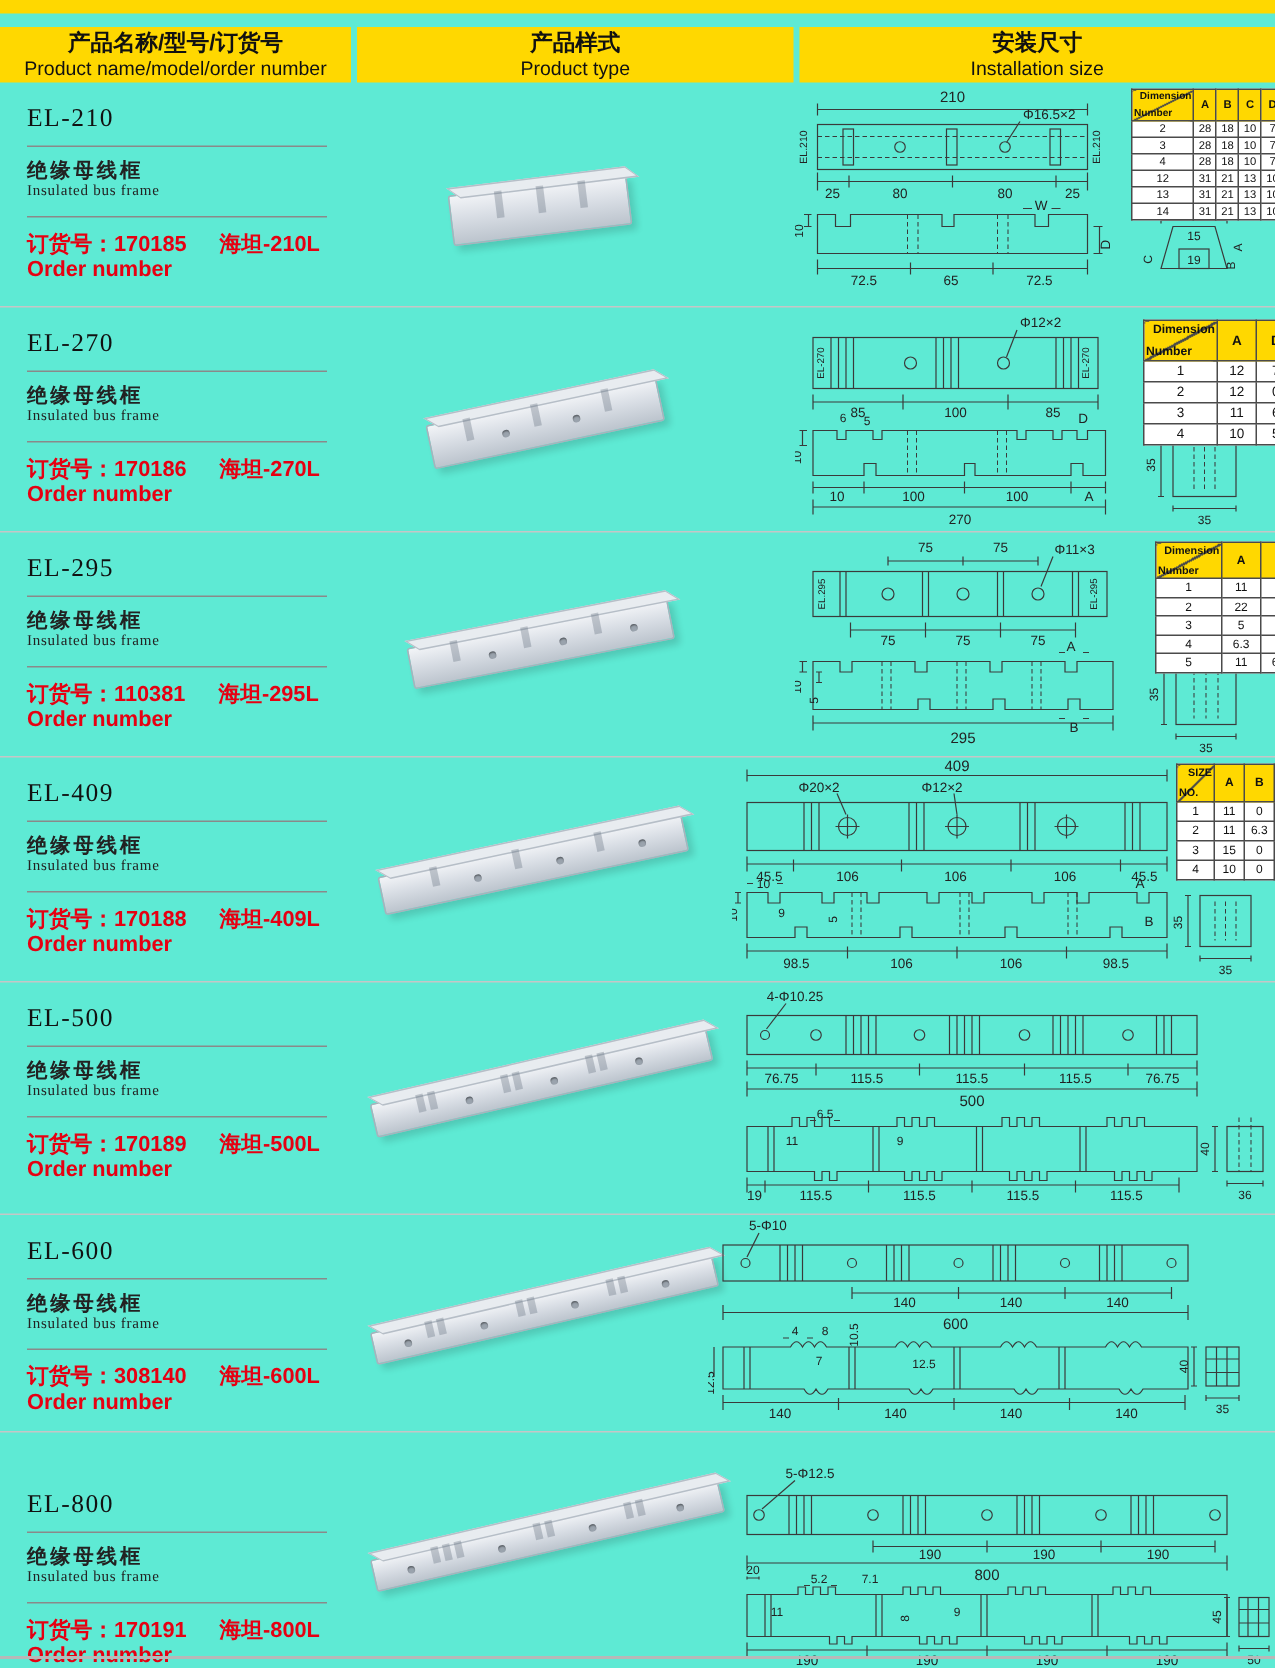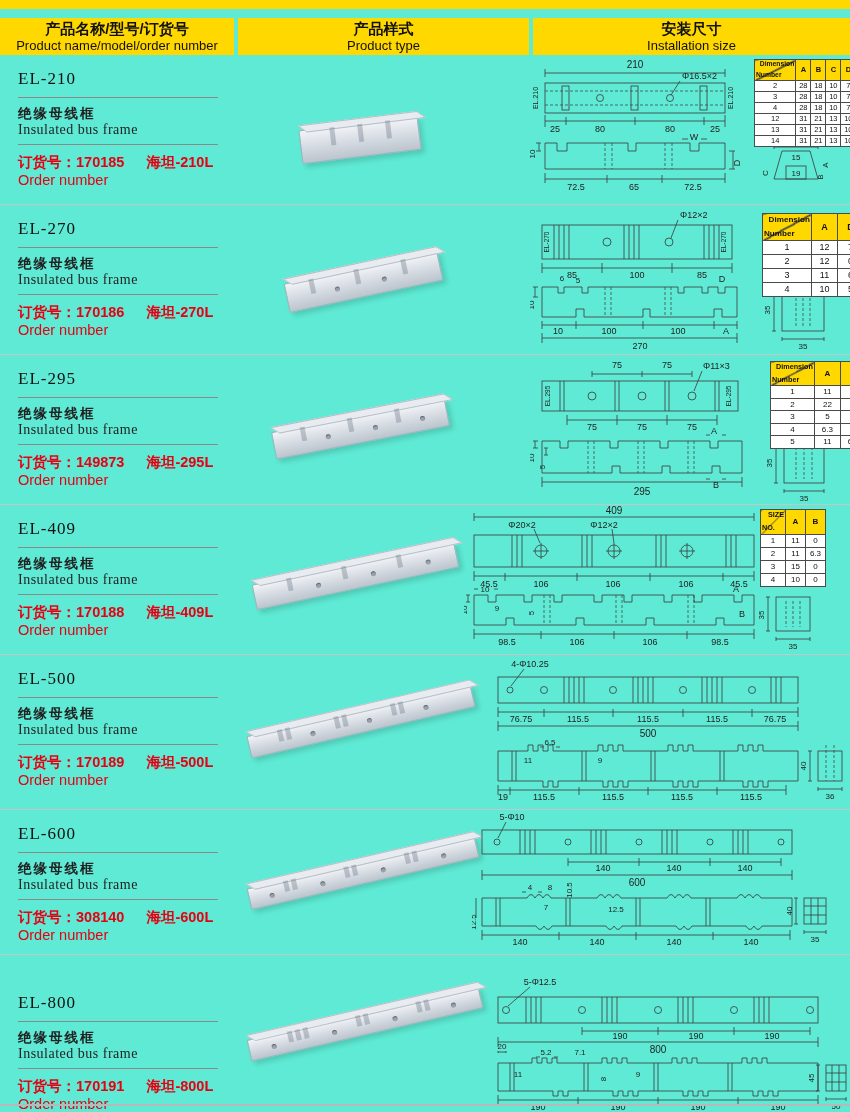--- a/index.html
+++ b/index.html
@@ -13,26 +13,26 @@
   .hen{font-size:13px;line-height:15px;color:#111;}
   
   .r{position:absolute;left:0;width:850px;border-bottom:1px solid #c6c6c6;}
   .lastline{position:absolute;left:0;top:1104px;width:850px;height:2px;background:#b8b8b8;}
   
   .info{position:absolute;left:18px;top:0;width:216px;}
   .model{font-family:"Liberation Serif",serif;font-size:17px;letter-spacing:1px;color:#111;
          position:absolute;top:14px;left:0;text-align:center;}
   .hr1{position:absolute;top:42px;left:0;width:200px;height:1px;background:#8a8a8a;}
   .cn{position:absolute;top:50px;left:0;font-weight:bold;font-size:13.5px;letter-spacing:2px;color:#222;}
-  .en{position:absolute;top:67px;left:0;font-family:"Liberation Serif",serif;font-size:14px;
+  .en{position:absolute;top:67px;left:0;font-family:"Liberation Serif",serif;font-size:10px;
       letter-spacing:.5px;color:#222;}
   .hr2{position:absolute;top:89px;left:0;width:200px;height:1px;background:#8a8a8a;}
   .order{position:absolute;top:98px;left:0;font-size:14.5px;font-weight:bold;color:#E60012;white-space:nowrap;}
   .order .ht{margin-left:22px;}
-  .orderen{position:absolute;top:117px;left:0;font-size:14.5px;color:#E60012;}
+  .orderen{position:absolute;top:117px;left:0;font-size:14.5px;color:#E60012;font-weight:bold;}
   
   .photo{position:absolute;}
   .bar{position:relative;background:linear-gradient(180deg,#f2f4f7 0%,#d9dee5 45%,#bcc4cd 100%);
        border:1px solid #a9b1bb;border-radius:2px;box-shadow:3px 4px 5px rgba(0,0,0,.14);}
   .bar::before{content:"";position:absolute;left:3px;right:-5px;top:-6px;height:6px;background:#e8ecf0;
        border:1px solid #b6bec7;transform:skewX(48deg);}
   .notch{position:absolute;top:0;height:55%;width:5px;background:rgba(95,106,120,.33);}
   .hole{position:absolute;top:45%;width:5px;height:5px;border-radius:50%;background:#9aa3ad;box-shadow:inset 0 1px 1px rgba(0,0,0,.4);}
   
   .diagram{position:absolute;top:0;}
@@ -303,21 +303,21 @@
     </div>
   </div>
 
   <div class="r" style="top:355px;height:149px;">
     <div class="info">
       <div class="model">EL-295</div>
       <div class="hr1"></div>
       <div class="cn">绝缘母线框</div>
       <div class="en">Insulated bus frame</div>
       <div class="hr2"></div>
-      <div class="order"><span>订货号：</span><span>149873</span><span class="ht">海坦-295L</span></div>
+      <div class="order"><span>订货号：</span><span>110381</span><span class="ht">海坦-295L</span></div>
       <div class="orderen">Order number</div>
     </div>
     <div class="photo" style="left:272px;top:60px;">
       <div class="bar" style="width:175px;height:26px;transform:rotate(-11deg);">
         <div class="notch" style="left:28px;"></div>
           <div class="notch" style="left:76px;"></div>
           <div class="notch" style="left:124px;"></div>
         <div class="hole" style="left:52px;"></div>
           <div class="hole" style="left:100px;"></div>
           <div class="hole" style="left:148px;"></div>
@@ -428,21 +428,21 @@
     <div class="photo" style="left:252px;top:58px;">
       <div class="bar" style="width:205px;height:24px;transform:rotate(-12deg);">
         <div class="notch" style="left:34px;"></div>
           <div class="notch" style="left:90px;"></div>
           <div class="notch" style="left:146px;"></div>
         <div class="hole" style="left:62px;"></div>
           <div class="hole" style="left:118px;"></div>
           <div class="hole" style="left:174px;"></div>
       </div>
     </div>
-    <div class="diagram" style="left:464px;width:362px;height:148px;">
+    <div class="diagram" style="left:488px;width:362px;height:148px;">
       <svg width="362" height="148">
         <g class="ln">
           <rect x="10" y="30" width="280" height="32"></rect>
           <path d="M48,30 V62 M53,30 V62 M58,30 V62 M118,30 V62 M123,30 V62 M128,30 V62 M192,30 V62 M197,30 V62 M202,30 V62 M262,30 V62 M267,30 V62 M272,30 V62"></path>
           <circle cx="77" cy="46" r="6"></circle>
             <path d="M69,46 h16 M77,38 v16"></path>
           <circle cx="150" cy="46" r="6"></circle>
             <path d="M142,46 h16 M150,38 v16"></path>
           <circle cx="223" cy="46" r="6"></circle>
             <path d="M215,46 h16 M223,38 v16"></path>

